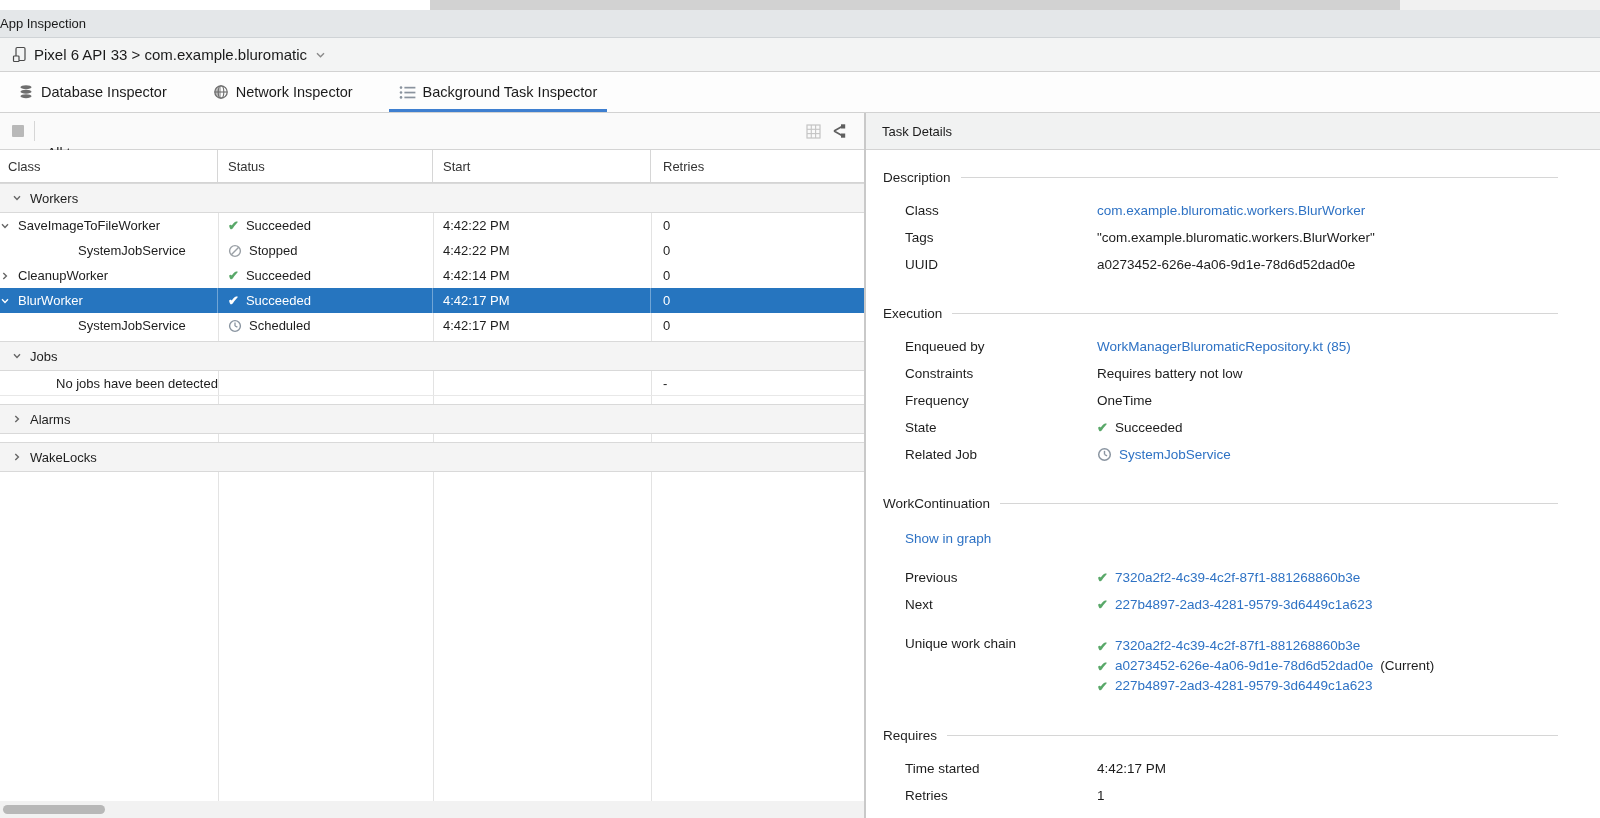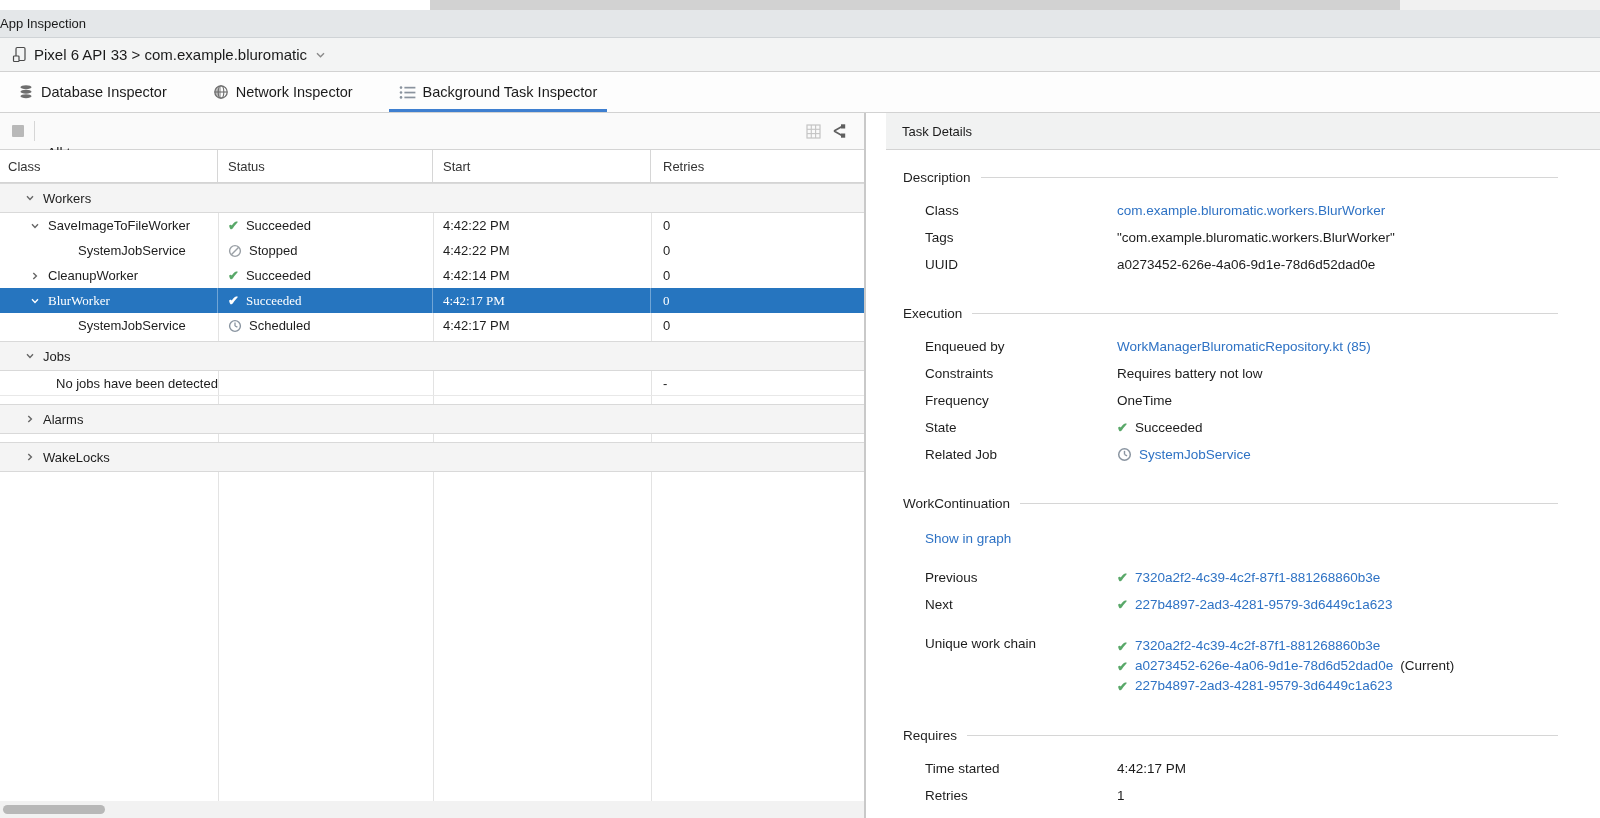--- a/index.html
+++ b/index.html
@@ -26,21 +26,21 @@
   .tab-bar { height:41px; background:#fdfdfd; border-bottom:1px solid #d2d2d2;
     display:flex; align-items:stretch; padding-left:8px; }
   .tab { display:flex; align-items:center; gap:7px; padding:0 10px; margin-right:26px;
     font-size:14.5px; color:#1b1b1b; position:relative; cursor:default; }
   .tab.selected::after { content:""; position:absolute; left:0; right:0; bottom:0;
     height:3px; background:#3e7fd0; }
 
   
   .main { display:flex; height:705px; }
   .left-panel { width:866px; border-right:2px solid #c9c9c9; display:flex; flex-direction:column; background:#fff; }
-  .right-panel { flex:1; display:flex; flex-direction:column; background:#fff;margin-left:20px; }
+  .right-panel { flex:1; display:flex; flex-direction:column; background:#fff; }
 
   
   .lp-toolbar { height:37px; background:#fafafa; border-bottom:1px solid #d4d4d4;
     display:flex; align-items:center; padding:0 12px; font-size:14px; }
   .stop-sq { width:12px; height:12px; background:#b9b9b9; border-radius:1px; }
   .tb-sep { width:1px; height:20px; background:#d6d6d6; margin:0 12px 0 10px; }
   .tags-dd { display:flex; align-items:center; gap:6px; color:#1d1d1d;margin-top:43px; }
   .tb-spacer { flex:1; }
   .tb-icon { display:flex; align-items:center; justify-content:center; width:26px; height:24px; }
 
@@ -50,30 +50,30 @@
   .h-cell { display:flex; align-items:center; border-right:1px solid #d6d6d6; padding-left:8px; }
   .h-c1 { width:218px; } .h-c2 { width:215px; padding-left:10px; }
   .h-c3 { width:218px; padding-left:10px; } .h-c4 { flex:1; padding-left:12px; border-right:none; }
 
   
   .lp-rows { flex:1; position:relative; background:#fff; overflow:hidden; }
   .vline { position:absolute; top:0; bottom:0; width:1px; background:#e3e3e3; z-index:0; }
   .v1 { left:218px; } .v2 { left:433px; } .v3 { left:651px; }
   .trow { position:relative; z-index:1; display:flex; align-items:center; height:25px; font-size:13px; color:#1d1d1d; }
   .trow.group { height:30px; background:#f4f4f4; border-top:1px solid #d9d9d9;
-    border-bottom:1px solid #d9d9d9; padding-left:25px; gap:8px; }
+    border-bottom:1px solid #d9d9d9; padding-left:12px; gap:8px; }
   .trow.m3 { margin-top:3px; } .trow.m8 { margin-top:8px; }
   .cell { display:flex; align-items:center; height:100%; overflow:hidden; white-space:nowrap; }
   .c1 { width:218px; } .c2 { width:215px; padding-left:10px; gap:7px; }
   .c3 { width:218px; padding-left:10px; } .c4 { flex:1; padding-left:12px; }
-  .ind-worker { padding-left:30px; gap:8px; }
+  .ind-worker { gap:8px; }
   .ind-child  { padding-left:78px; }
   .ind-info   { padding-left:56px; }
   .trow.selected { background:#2675bf; color:#fff; }
-  .trow.selected .cell { border-right:1px solid rgba(255,255,255,.35);font-family:Liberation Serif, serif; }
+  .trow.selected .cell { border-right:1px solid rgba(255,255,255,.35); }
   .trow.selected .c4 { border-right:none; }
   .trow.selected .check { color:#fff; }
   .check { color:#59a869; font-size:13px; font-weight:bold; line-height:1; }
 
   
   .lp-hscroll { height:17px; background:#f2f2f2; position:relative; }
   .hthumb { position:absolute; left:3px; top:4px; width:102px; height:9px;
     border-radius:4.5px; background:#b8b8b8; }
 
   

